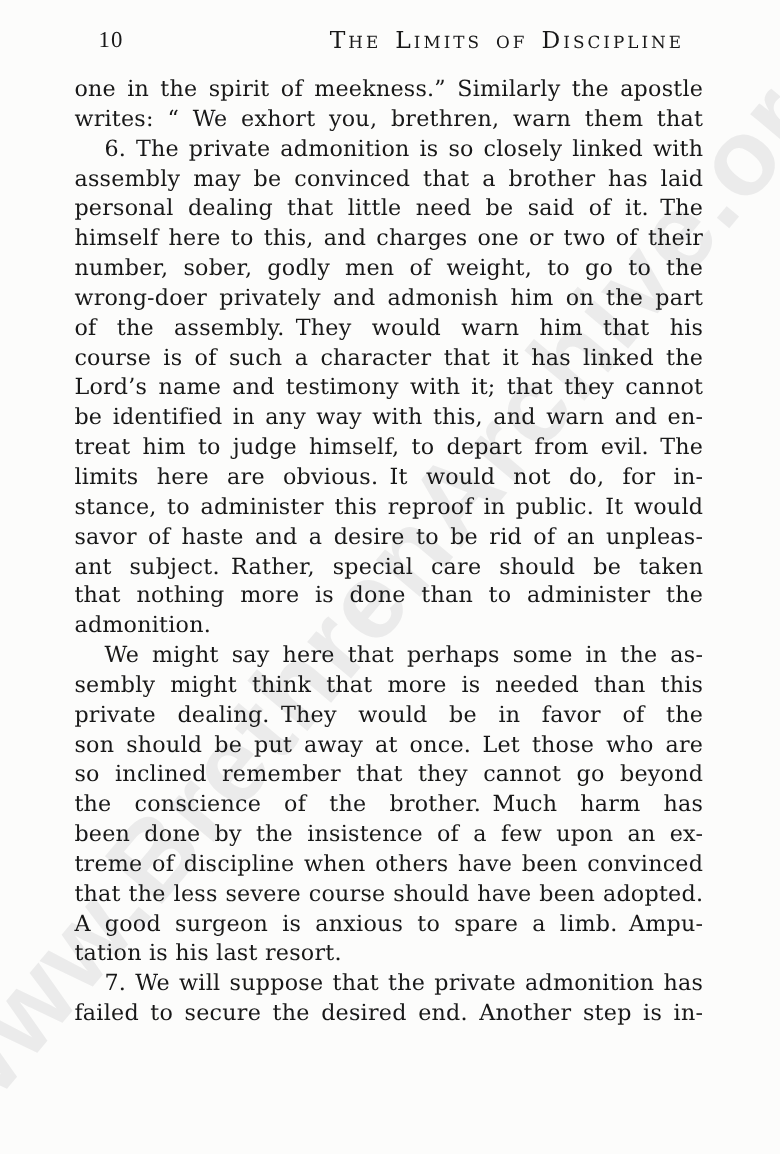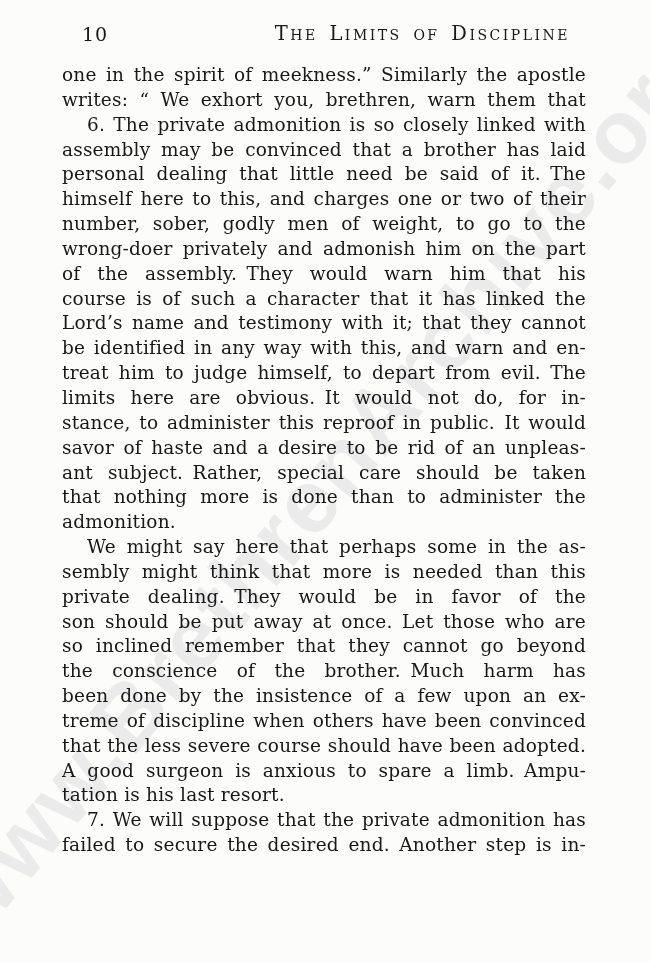--- a/index.html
+++ b/index.html
@@ -34,20 +34,21 @@
     right: 64px;
     height: 26px;
     z-index: 1;
   }
   .page-num {
     position: absolute;
     left: 20px;
     top: 1px;
     font-size: 19px;
     letter-spacing: 1px;
+    font-family: Liberation Serif, serif;
   }
   .running-title {
     position: absolute;
     left: 0;
     right: 16px;
     top: 0;
     text-align: right;
     font-variant: small-caps;
     font-size: 19.5px;
     letter-spacing: 2.5px;

